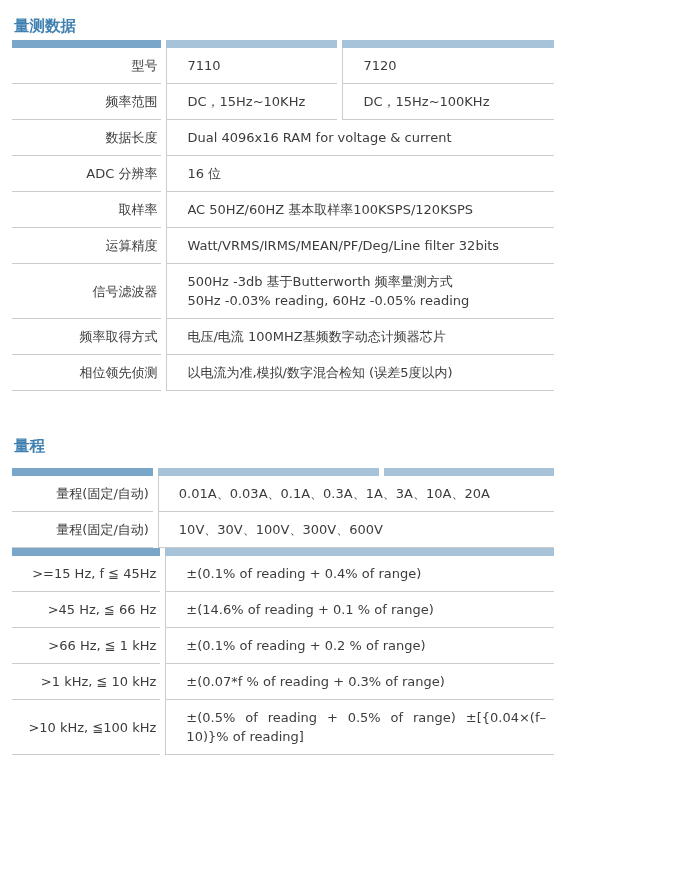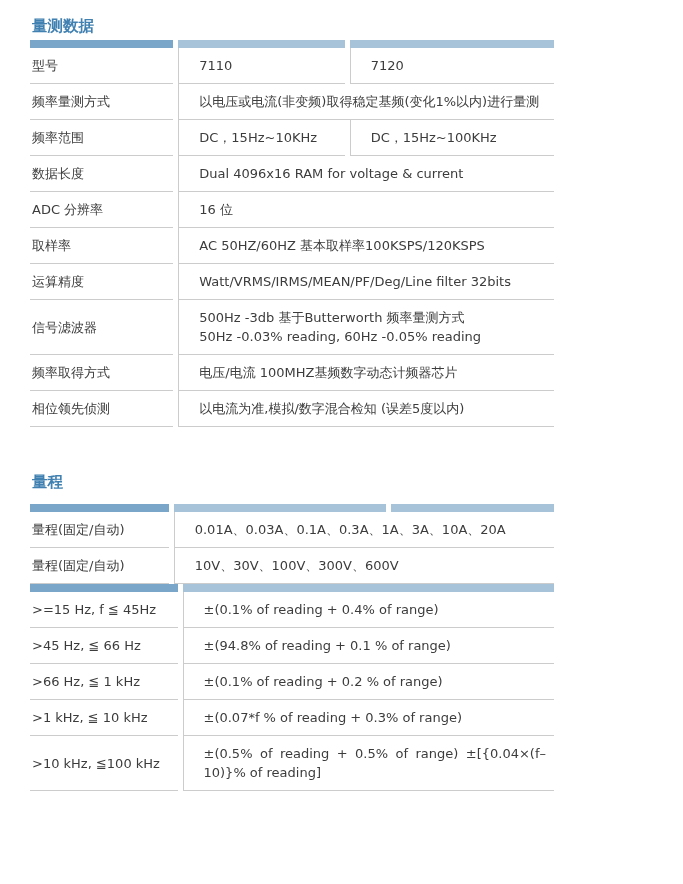--- a/index.html
+++ b/index.html
@@ -4,21 +4,21 @@
 <style>
   html, body {
     margin: 0;
     padding: 0;
     background: #ffffff;
   }
   .page {
     width: 579px;
     height: 884px;
     box-sizing: border-box;
-    padding: 16px 20px 0 25px;
+    padding: 16px 20px 0 7px;
     overflow: hidden;
     background: #ffffff;
     font-family: "DejaVu Sans", "Liberation Sans", sans-serif;
     color: #3c3c3c;
   }
   h2.sec-title {
     margin: 0 0 4px 7px;
     font-size: 15.5px;
     line-height: 20px;
     font-weight: 700;
@@ -41,20 +41,21 @@
     border: none;
   }
   td.bar.dark { background: #7aa7c9; }
 
   td.lbl {
     border-bottom: 1px solid #cccccc;
     padding: 8px 4px 8px 2px;
     font-size: 13px;
     line-height: 19px;
     white-space: nowrap;
+    text-align: right;
   }
   td.val {
     border-bottom: 1px solid #cccccc;
     border-left: 1px solid #cccccc;
     padding: 8px 8px 8px 20px;
     font-size: 13px;
     line-height: 19px;
   }
   td.val .vline { display: block; }
   td.val.justify { text-align: justify; }
@@ -87,24 +88,20 @@
     <tbody>
         <tr>
       <td class="bar dark"></td>
       <td class="bar"></td>
       <td class="bar"></td>
     </tr>
     <tr>
       <td class="lbl">型号</td>
       <td class="val">7110</td>
       <td class="val">7120</td>
-    </tr>
-    <tr>
-      <td class="lbl">频率量测方式</td>
-      <td class="val" colspan="2">以电压或电流(非变频)取得稳定基频(变化1%以内)进行量测</td>
     </tr>
     <tr>
       <td class="lbl">频率范围</td>
       <td class="val">DC，15Hz~10KHz</td>
       <td class="val">DC，15Hz~100KHz</td>
     </tr>
     <tr>
       <td class="lbl">数据长度</td>
       <td class="val" colspan="2">Dual 4096x16 RAM for voltage &amp; current</td>
     </tr>
@@ -173,21 +170,21 @@
         <tr>
       <td class="bar dark"></td>
       <td class="bar"></td>
     </tr>
     <tr>
       <td class="lbl">&gt;=15 Hz, f ≦ 45Hz</td>
       <td class="val">±(0.1% of reading + 0.4% of range)</td>
     </tr>
     <tr>
       <td class="lbl">&gt;45 Hz, ≦ 66 Hz</td>
-      <td class="val">±(94.8% of reading + 0.1 % of range)</td>
+      <td class="val">±(14.6% of reading + 0.1 % of range)</td>
     </tr>
     <tr>
       <td class="lbl">&gt;66 Hz, ≦ 1 kHz</td>
       <td class="val">±(0.1% of reading + 0.2 % of range)</td>
     </tr>
     <tr>
       <td class="lbl">&gt;1 kHz, ≦ 10 kHz</td>
       <td class="val">±(0.07*f % of reading + 0.3% of range)</td>
     </tr>
     <tr>

